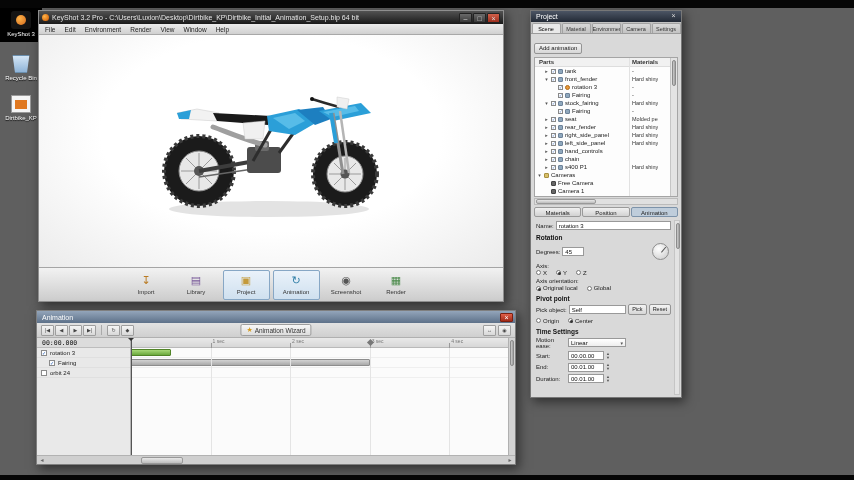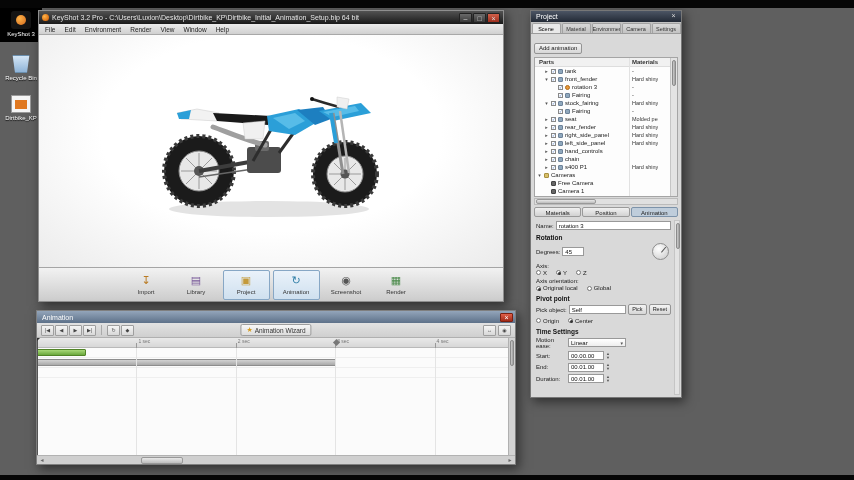--- a/index.html
+++ b/index.html
@@ -299,20 +299,37 @@
       <span class="an-wizard">
         <span class="wiz-ico">★</span>
         <span>Animation Wizard</span>
       </span>
       <span class="an-right" id="an-right">
           <span class="anim-btn">↔</span>
           <span class="anim-btn">◉</span>
         </span>
     </div>
     <div class="an-body">
+      <div class="an-left">
+        <div class="an-time">00:00.000</div>
+        <div id="track-list">
+            <div class="trk-row" style="padding-left: 4px;">
+              <span class="trk-chk">✓</span>
+              <span class="trk-name">rotation 3</span>
+            </div>
+            <div class="trk-row" style="padding-left: 12px;">
+              <span class="trk-chk">✓</span>
+              <span class="trk-name">Fairing</span>
+            </div>
+            <div class="trk-row" style="padding-left: 4px;">
+              <span class="trk-chk"></span>
+              <span class="trk-name">orbit 24</span>
+            </div>
+          </div>
+      </div>
       <div class="an-tl">
         <div class="an-ruler" id="an-ruler">
             <div class="tick" style="left: 21.1%;"></div>
             <div class="tick-label" style="left: 21.1%;">1 sec</div>
             <div class="tick" style="left: 42.2%;"></div>
             <div class="tick-label" style="left: 42.2%;">2 sec</div>
             <div class="tick" style="left: 63.3%;"></div>
             <div class="tick-label" style="left: 63.3%;">3 sec</div>
             <div class="tick" style="left: 84.4%;"></div>
             <div class="tick-label" style="left: 84.4%;">4 sec</div>

